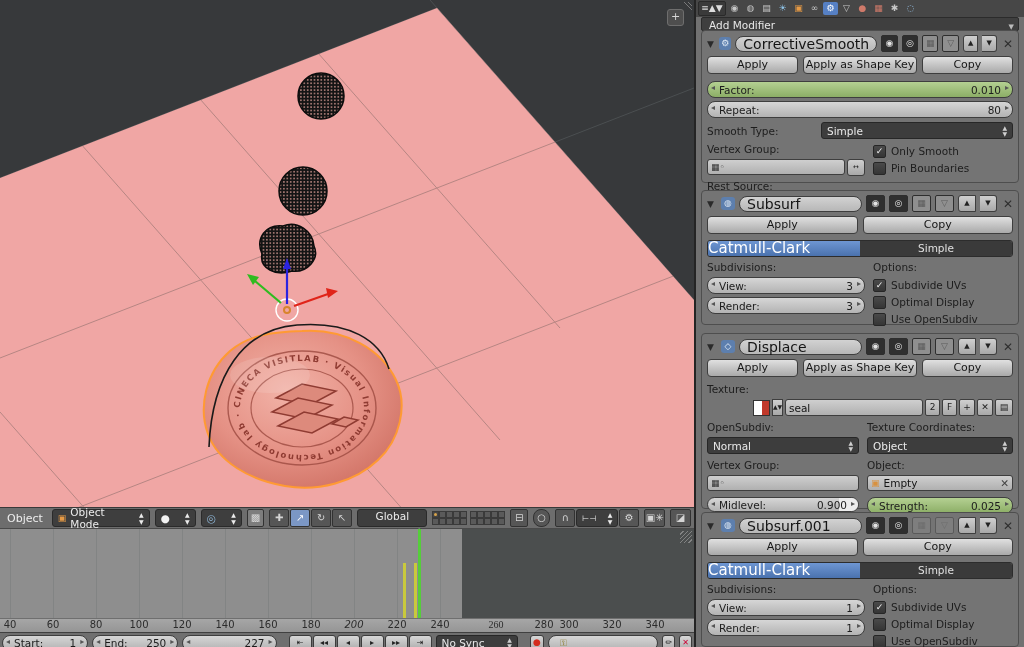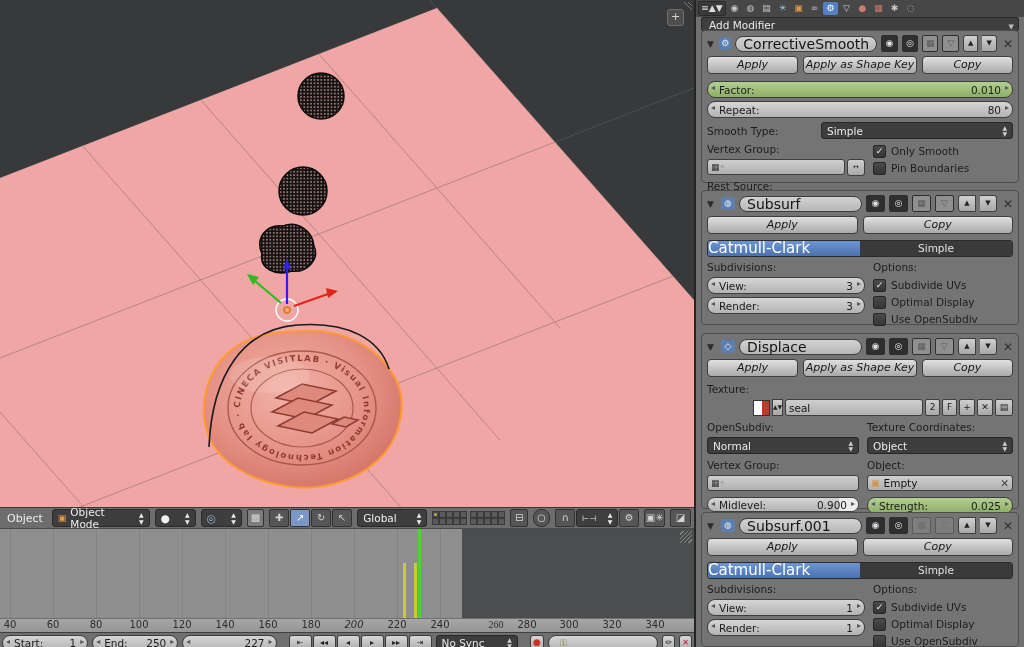--- a/index.html
+++ b/index.html
@@ -51,21 +51,21 @@
                 border-radius:8px;height:14px;line-height:14px;padding:0 7px;color:#141414;font-size:14px;}
   .tgl{width:17px;height:15px;border:1px solid #2e2e2e;border-radius:2px;font-size:9px;line-height:14px;
        text-align:center;}
   .tgl.on{background:#2f2f2f;color:#e3e3e3;}
   .tgl.off{background:#8f8f8f;color:#5c5c5c;}
   .tgl.dis{background:#7e7e7e;color:#6d6d6d;border-color:#5a5a5a;}
   .updn{width:16px;height:15px;background:linear-gradient(#cfcfcf,#a8a8a8);border:1px solid #3e3e3e;
         font-size:7px;line-height:14px;text-align:center;color:#222;}
   .updn.l{border-radius:3px 0 0 3px;}.updn.r{border-radius:0 3px 3px 0;border-left:none;}
   .pclose{color:#2e2e2e;font-size:12px;margin-left:2px;}
-  .btnrow{display:flex;gap:5px;margin-top:3px;font-style:italic;}
+  .btnrow{display:flex;gap:5px;margin-top:3px;}
   .seg{display:flex;margin-top:6px;height:15px;border:1px solid #2c2c2c;border-radius:3px;overflow:hidden;}
   .seg .a{flex:1;background:linear-gradient(#6e96d2,#4a72ae);color:#fff;line-height:15px;font-size:15px;}
   .seg .b{flex:1;background:#3a3a3a;color:#e0e0e0;text-align:center;line-height:15px;font-size:10.5px;}
   .cols{display:flex;margin-top:4px;gap:8px;}
   .vgin{flex:1;background:linear-gradient(#cfcfcf,#b0b0b0);border:1px solid #3e3e3e;border-radius:3px;
         height:14px;display:flex;align-items:center;padding:0 3px;color:#333;font-size:9px;}
   .row{display:flex;align-items:center;margin-top:4px;gap:6px;}
   
   .hpill{background:#3e3e3e;border:1px solid #2a2a2a;border-radius:3px;color:#ececec;height:16px;
          display:flex;align-items:center;gap:4px;padding:0 5px;font-size:10.5px;}
@@ -193,21 +193,21 @@
       <span style="color:#8fb7d8;">◎</span>
       <span style="margin-left:auto;font-size:6px;">▲<br>▼</span>
     </div>
     <span class="hbtn" style="background:#7d7d7d;">▩</span>
     <div style="display:flex;gap:1px;">
       <span class="hbtn">✚</span>
       <span class="hbtn on">↗</span>
       <span class="hbtn">↻</span>
       <span class="hbtn">↖</span>
     </div>
-    <div class="hpill" style="width:68px;">
+    <div class="hpill" style="width:68px;flex-direction:column;">
       <span>Global</span>
       <span style="margin-left:auto;font-size:6px;">▲<br>▼</span>
     </div>
     <div class="layers">
       <div class="lgrid" id="lgrid1">
           <span class="lcell act"></span>
           <span class="lcell"></span>
           <span class="lcell"></span>
           <span class="lcell"></span>
           <span class="lcell"></span>
@@ -277,21 +277,21 @@
         <span class="tick" style="left: 96px;">80</span>
         <span class="tick" style="left: 139px;">100</span>
         <span class="tick" style="left: 182px;">120</span>
         <span class="tick" style="left: 225px;">140</span>
         <span class="tick" style="left: 268px;">160</span>
         <span class="tick" style="left: 311px;">180</span>
         <span class="tick" style="left: 354px; font-style: italic;">200</span>
         <span class="tick" style="left: 397px;">220</span>
         <span class="tick" style="left: 440px;">240</span>
         <span class="tick" style="left: 496px; font-family: Liberation Serif, serif;">260</span>
-        <span class="tick" style="left: 527px;">280</span>
+        <span class="tick" style="left: 544px;">280</span>
         <span class="tick" style="left: 569px;">300</span>
         <span class="tick" style="left: 612px;">320</span>
         <span class="tick" style="left: 655px;">340</span>
       </div>
     </div>
 
   <div id="tl-footer">
     <div class="slider" style="width:92px;height:14px;">
       <span class="la">◂</span>
       <span>Start:</span>

